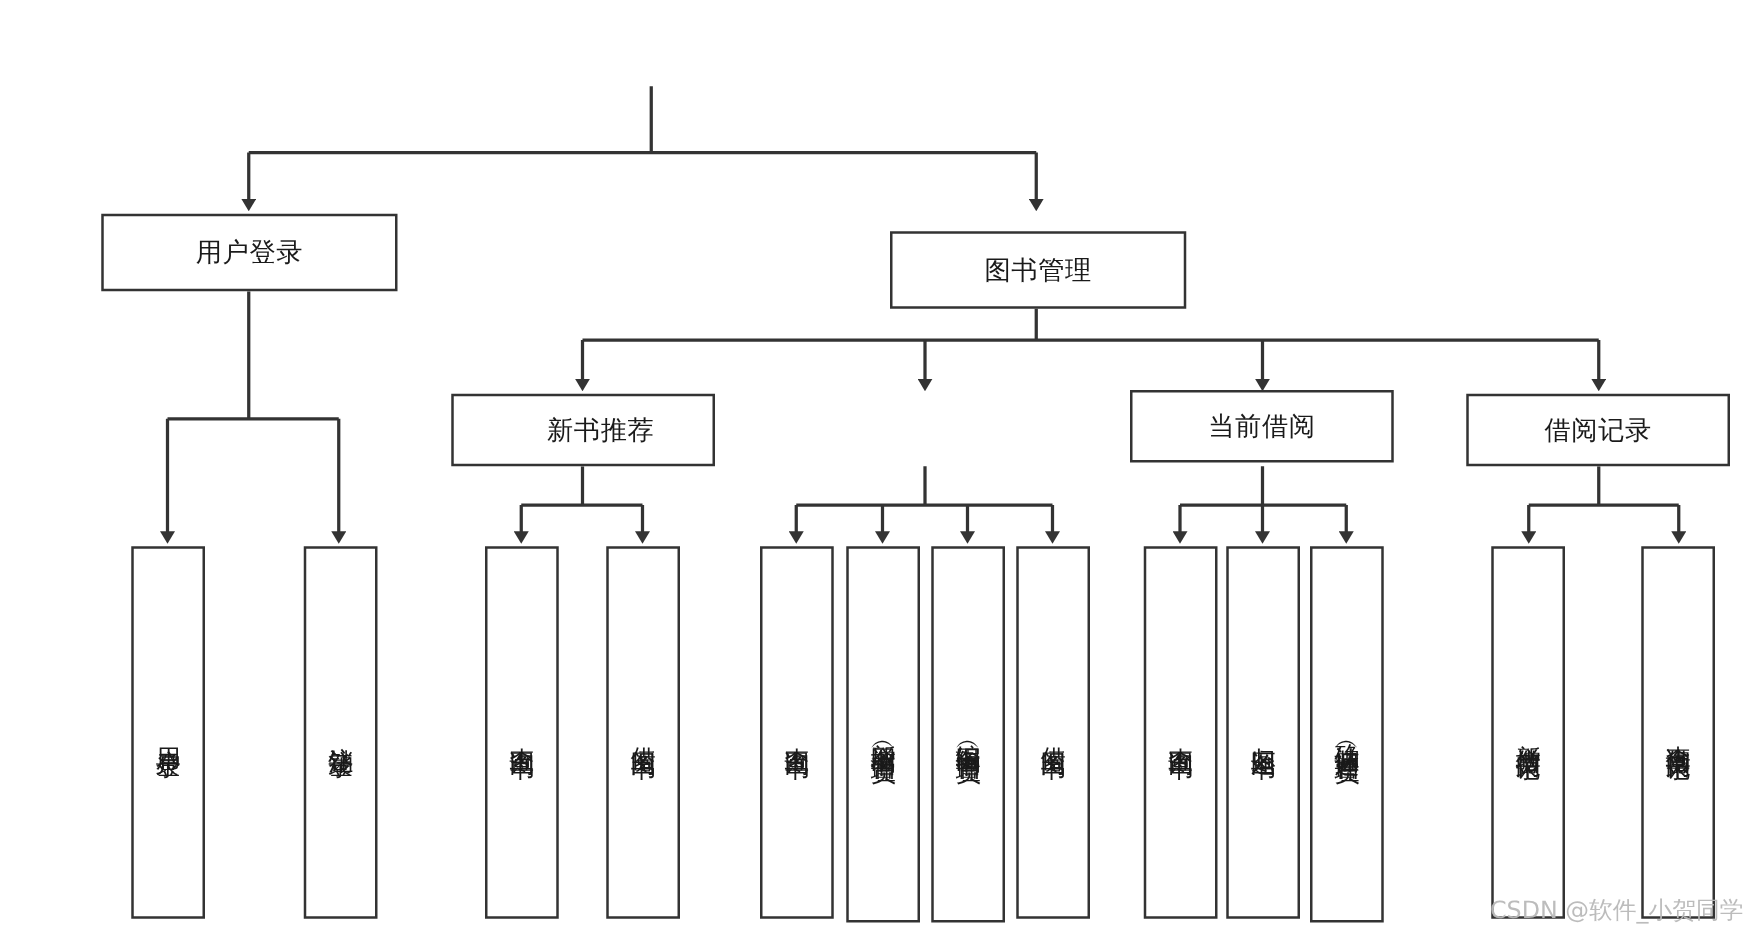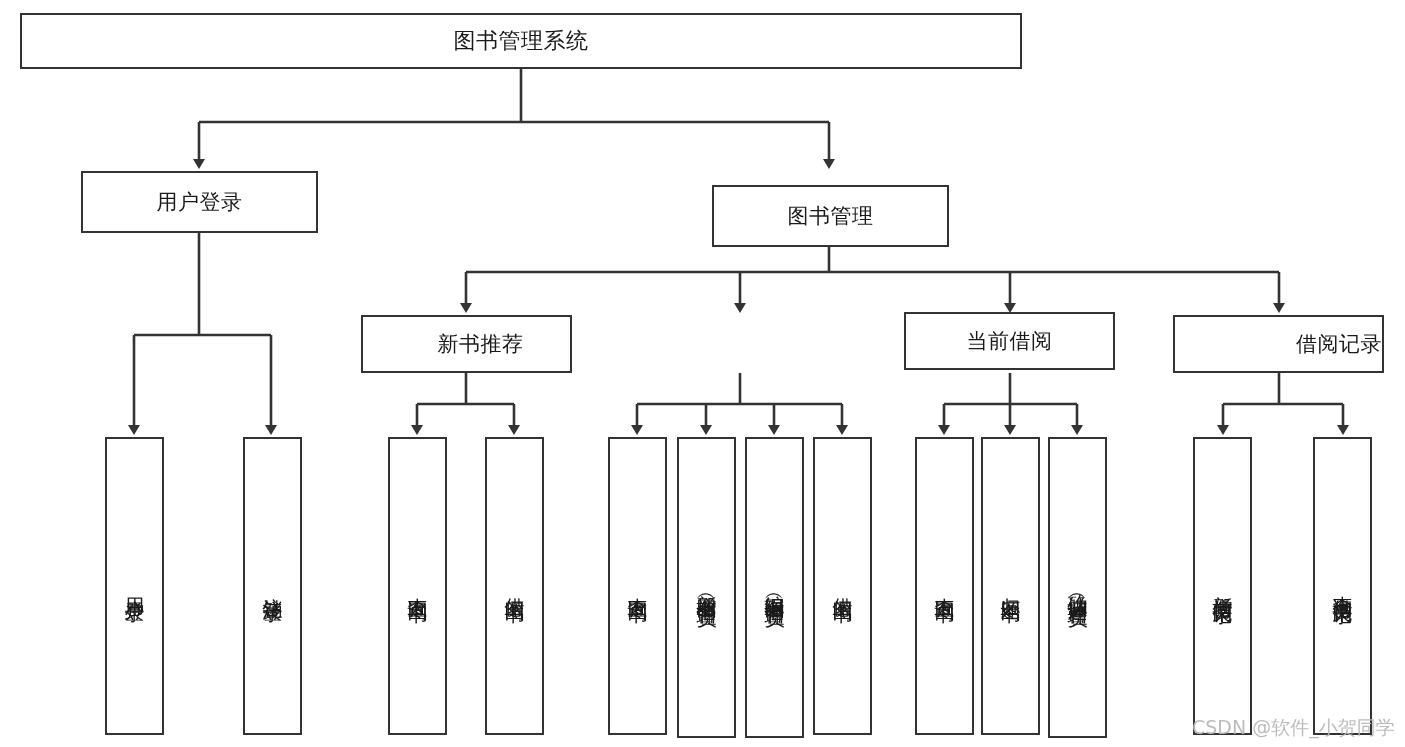--- a/index.html
+++ b/index.html
@@ -109,38 +109,35 @@
       <path d="M1010,404 L1010,426" marker-end="url(#arrow)"></path>
       <path d="M1077,404 L1077,426" marker-end="url(#arrow)"></path>
 
       <path d="M1279,373 L1279,404"></path>
       <path d="M1223,404 L1343,404"></path>
       <path d="M1223,404 L1223,426" marker-end="url(#arrow)"></path>
       <path d="M1343,404 L1343,426" marker-end="url(#arrow)"></path>
     </g>
   </svg>
 
-  <div class="node root" style="left:20px; top:13px; width:1002px; height:56px;">
-    <span class="label">图书管理系统</span>
-  </div>
 
   <div class="node" style="left:81px; top:171px; width:237px; height:62px;">
     <span class="label">用户登录</span>
   </div>
   <div class="node" style="left:712px; top:185px; width:237px; height:62px;">
     <span class="label">图书管理</span>
   </div>
 
   <div class="node" style="left:361px; top:315px; width:211px; height:58px;padding-left:28px;">
     <span class="label">新书推荐</span>
   </div>
   <div class="node" style="left:904px; top:312px; width:211px; height:58px;">
     <span class="label">当前借阅</span>
   </div>
-  <div class="node" style="left:1173px; top:315px; width:211px; height:58px;justify-content:flex-end;">
+  <div class="node" style="left:1173px; top:315px; width:211px; height:58px;">
     <span class="label">借阅记录</span>
   </div>
 
   <div class="node vertical" style="left:105px; top:437px; width:59px; height:298px;">
     <span class="label">用户登录</span>
   </div>
   <div class="node vertical" style="left:243px; top:437px; width:59px; height:298px;">
     <span class="label">注销登录</span>
   </div>
 

